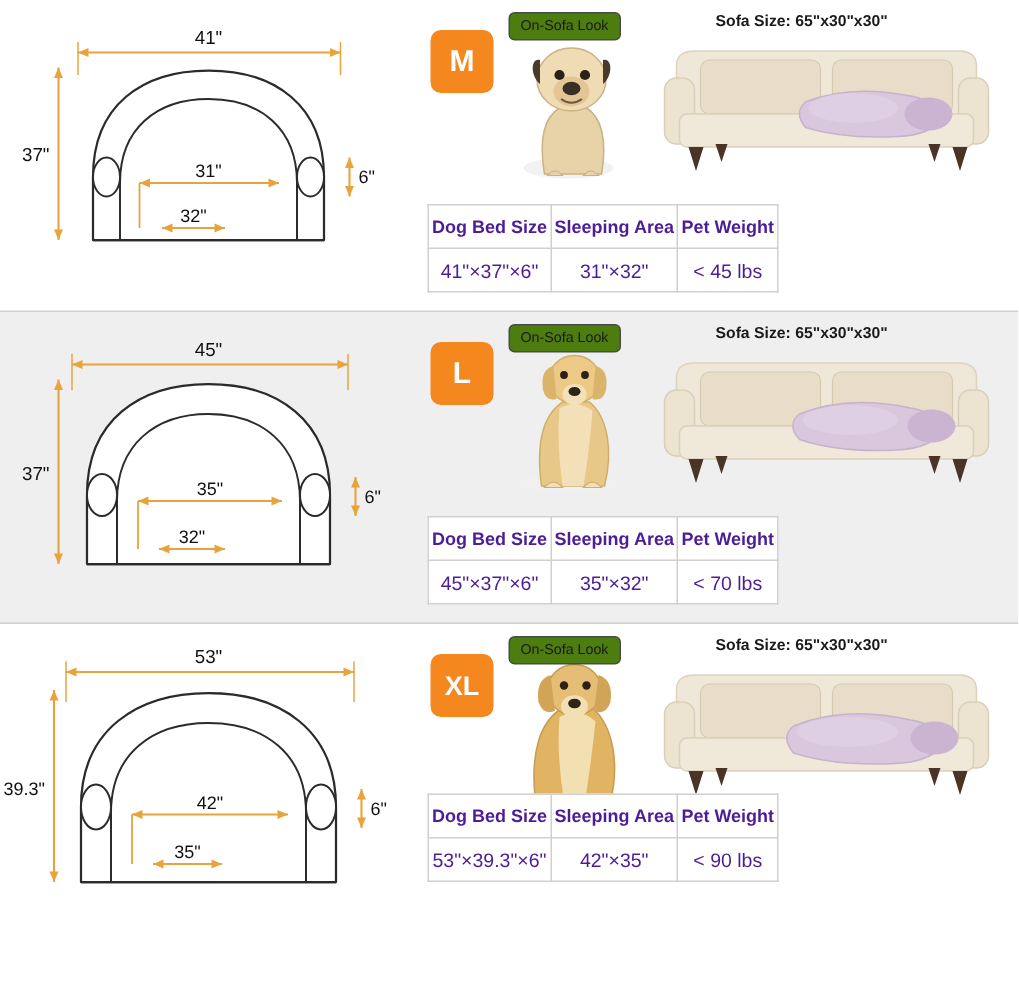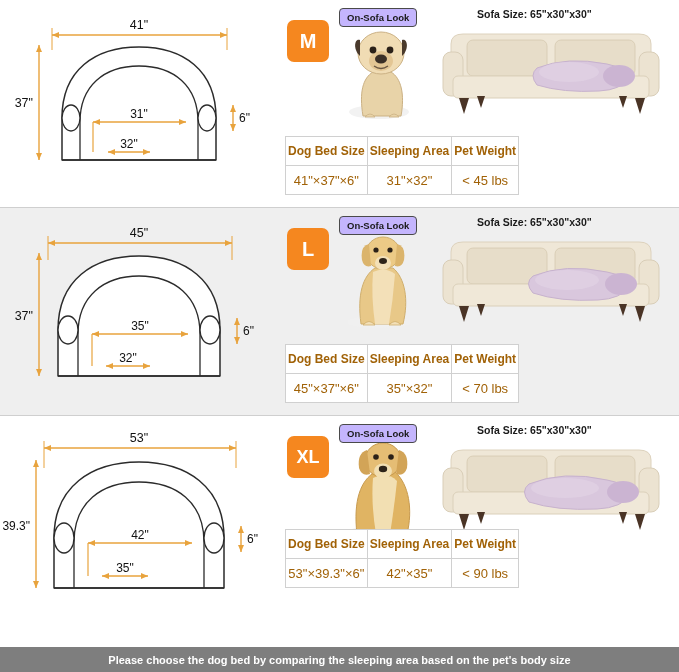--- a/index.html
+++ b/index.html
@@ -63,25 +63,25 @@
     justify-content: center;
     font-size: 20px;
     letter-spacing: 0px;
   }
   .badge.xl { font-size: 18px; }
 
   
   .pill {
     position: absolute;
     left: 58px; top: 2px;
-    background: #c4b5fd;
+    background: #4d7c0f;
     border: 1px solid #4a4a4a;
     border-radius: 4px;
     font-size: 9.5px;
-    font-weight: bold;
+    font-weight: normal;
     color: #1a1a1a;
     padding: 3px 7px;
     white-space: nowrap;
     z-index: 5;
   }
 
   
   .sofa-caption {
     position: absolute;
     left: 196px; top: 2px;
@@ -112,21 +112,21 @@
     bottom: 12px;
     border-collapse: collapse;
     background: #ffffff;
     border: 1px solid #d0d0d0;
     table-layout: fixed;
   }
   .spec-table td {
     border: 1px solid #d0d0d0;
     text-align: center;
     font-size: 12px;
-    color: #a16207;
+    color: #4c1d95;
     height: 29px;
     padding: 0 2px;
   }
   .spec-table td.head { font-weight: bold; }
   .spec-table td.val { font-size: 13px; }
 
   
   .footer {
     position: absolute;
     left: 0; bottom: 0;
@@ -453,15 +453,14 @@
         <tr>
           <td class="val">53"×39.3"×6"</td>
           <td class="val">42"×35"</td>
           <td class="val">&lt; 90 lbs</td>
         </tr>
       </tbody>
         </table>
     </div>
   </div>
 
-  <div class="footer">Please choose the dog bed by comparing the sleeping area based on the pet's body size</div>
 
 </div>
 
 </body></html>

